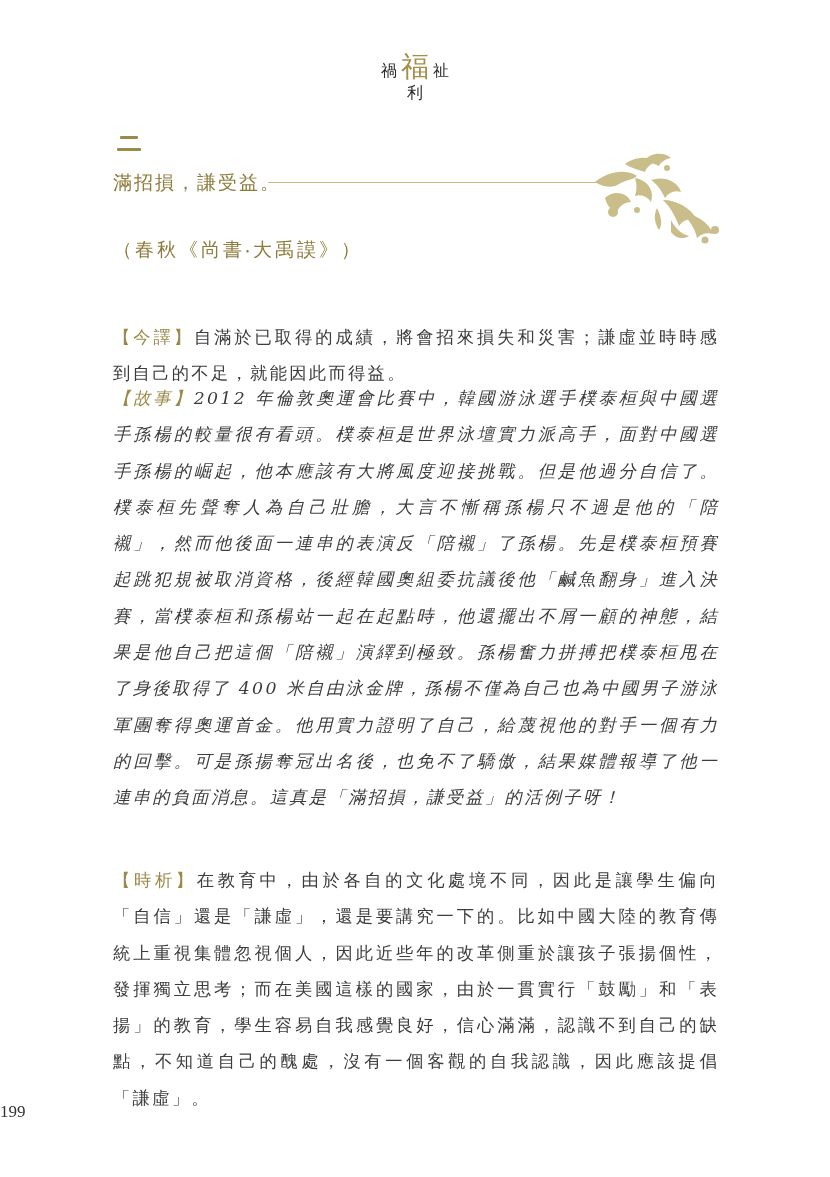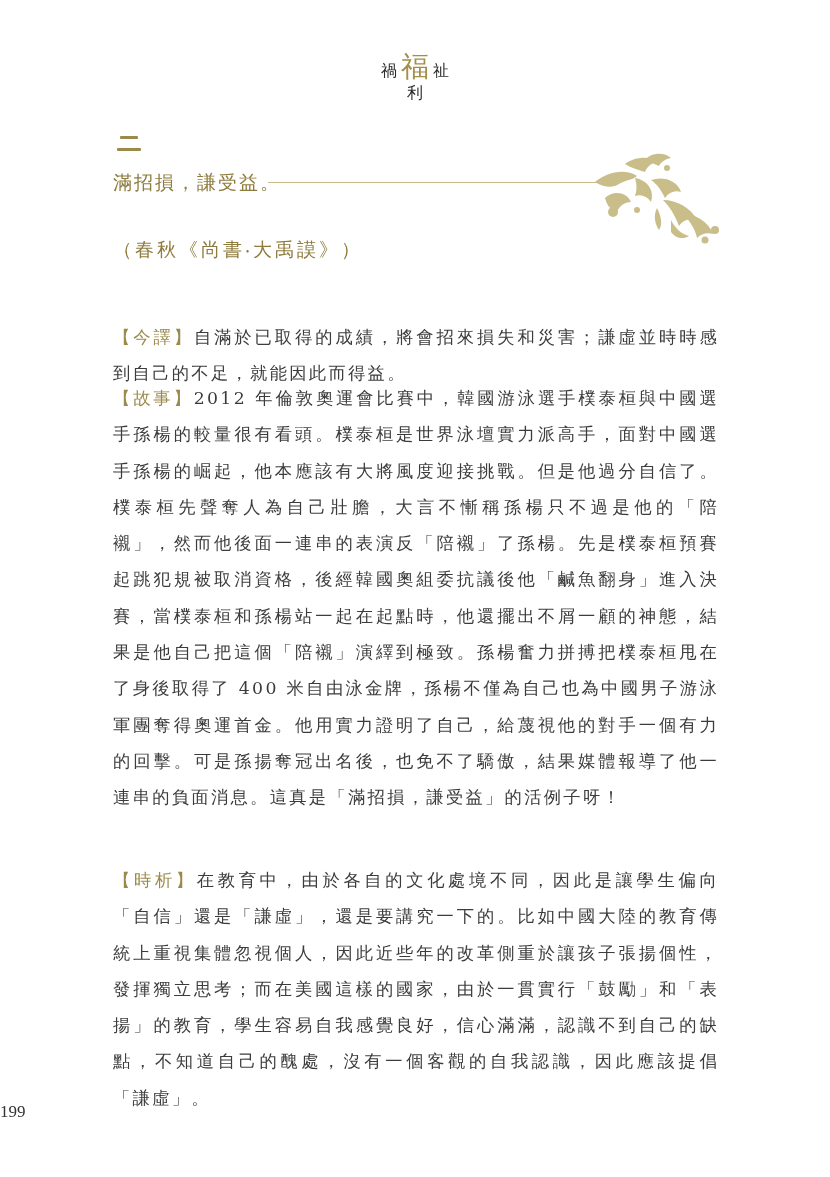--- a/index.html
+++ b/index.html
@@ -35,21 +35,21 @@
       letter-spacing: 3px; line-height: 24px; margin-top: 32px;
     }
     .dragon { position: absolute; left: 585px; top: 150px; width: 140px; height: 95px; }
 
     .para {
       position: absolute; left: 113px; width: 606px; font-size: 17.3px; line-height: 36.3px;
       color: #3c3c3c; letter-spacing: 2.3px; text-align: justify;
     }
     .para .tag { color: #9b8a4a; }
     .p1 { top: 280px; margin-top: 39px; }
-    .p2 { top: 380px; }
+    .p2 { top: 380px; font-style: italic; }
     .p3 { top: 862px; }
 
     .page-number {
       position: absolute; top: 1102px; left: 0; width: 830px; text-align: left;
       font-size: 17px; color: #333; font-family: "Liberation Serif", serif;
     }
   </style>
 </head>
 <body>
 

